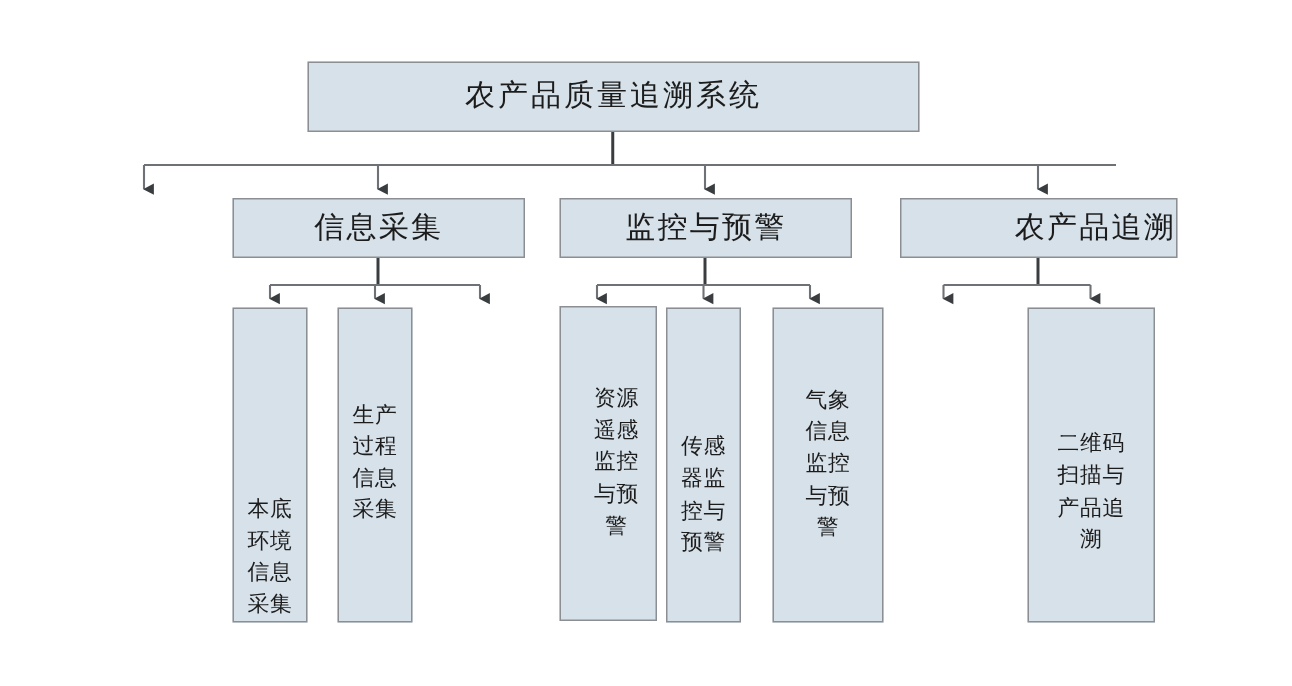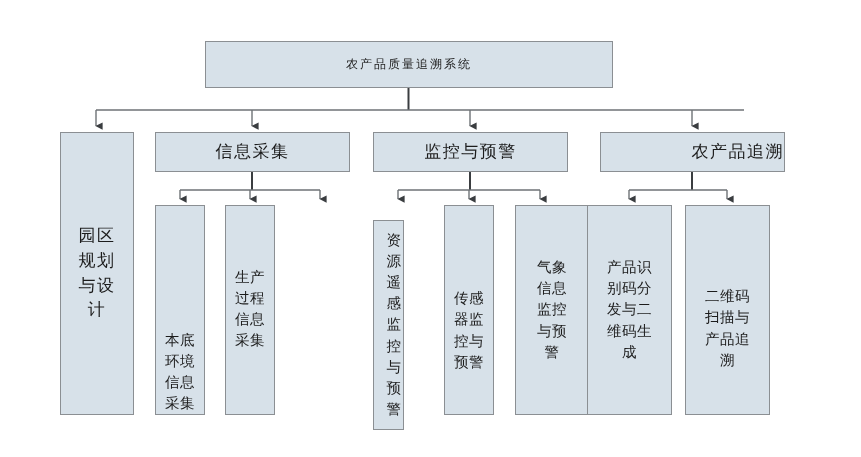--- a/index.html
+++ b/index.html
@@ -38,25 +38,25 @@
     text-align: center;
     color: #1c1c1c;
     z-index: 2;
   }
   .node-label {
     display: block;
     line-height: 1.45;
     letter-spacing: 0.5px;
   }
   .root .node-label {
-    font-size: 12px;
+    font-size: 20px;
     letter-spacing: 2px;
   }
   .level2 .node-label {
-    font-size: 17px;
+    font-size: 20px;
     letter-spacing: 1.5px;
   }
   .leaf .node-label {
     font-size: 14.5px;
     letter-spacing: 0.5px;
     word-break: break-all;
     padding: 0 3px;
   }
   .wide .node-label {
     font-size: 14.5px;
@@ -98,23 +98,20 @@
     <path d="M692,172 L692,190" stroke="#3a3d40" stroke-width="2" fill="none"></path>
     <path d="M629,190 L727,190" stroke="#6e7276" stroke-width="1.4" fill="none"></path>
     <path d="M629,190 L629,199" stroke="#6e7276" stroke-width="1.4" fill="none" marker-end="url(#arrow)"></path>
     <path d="M727,190 L727,199" stroke="#6e7276" stroke-width="1.4" fill="none" marker-end="url(#arrow)"></path>
   </svg>
 
   <div class="node root" style="left:205px; top:41px; width:408px; height:47px;">
     <span class="node-label">农产品质量追溯系统</span>
   </div>
 
-  <div class="node level2" style="left:60px; top:132px; width:74px; height:283px;">
-    <span class="node-label" style="width:40px; word-break:break-all;">园区规划与设计</span>
-  </div>
 
   <div class="node level2" style="left:155px; top:132px; width:195px; height:40px;">
     <span class="node-label">信息采集</span>
   </div>
 
   <div class="node level2" style="left:373px; top:132px; width:195px; height:40px;">
     <span class="node-label">监控与预警</span>
   </div>
 
   <div class="node level2" style="left:600px; top:132px; width:185px; height:40px;justify-content:flex-end;">
@@ -123,33 +120,30 @@
 
   <div class="node leaf" style="left:155px; top:205px; width:50px; height:210px;align-items:flex-end;">
     <span class="node-label" style="width:32px;">本底环境信息采集</span>
   </div>
 
   <div class="node leaf" style="left:225px; top:205px; width:50px; height:210px;font-family:Liberation Mono, monospace;">
     <span class="node-label" style="width:32px;">生产过程信息采集</span>
   </div>
 
 
-  <div class="node leaf" style="left:373px; top:220px; width:31px; height:210px;padding-left:11px;">
+  <div class="node leaf" style="left:373px; top:204px; width:65px; height:210px;padding-left:11px;">
     <span class="node-label" style="width:32px;">资源遥感监控与预警</span>
   </div>
 
   <div class="node leaf" style="left:444px; top:205px; width:50px; height:210px;">
     <span class="node-label" style="width:32px;margin-top:41px;">传感器监控与预警</span>
   </div>
 
   <div class="node leaf" style="left:515px; top:205px; width:74px; height:210px;">
     <span class="node-label" style="width:32px;">气象信息监控与预警</span>
   </div>
 
-  <div class="node leaf wide" style="left:587px; top:205px; width:85px; height:210px;">
-    <span class="node-label" style="width:50px;">产品识别码分发与二维码生成</span>
-  </div>
 
   <div class="node leaf wide" style="left:685px; top:205px; width:85px; height:210px;">
     <span class="node-label" style="width:50px;margin-top:37px;">二维码扫描与产品追溯</span>
   </div>
 
 </div>
 
 </body></html>

